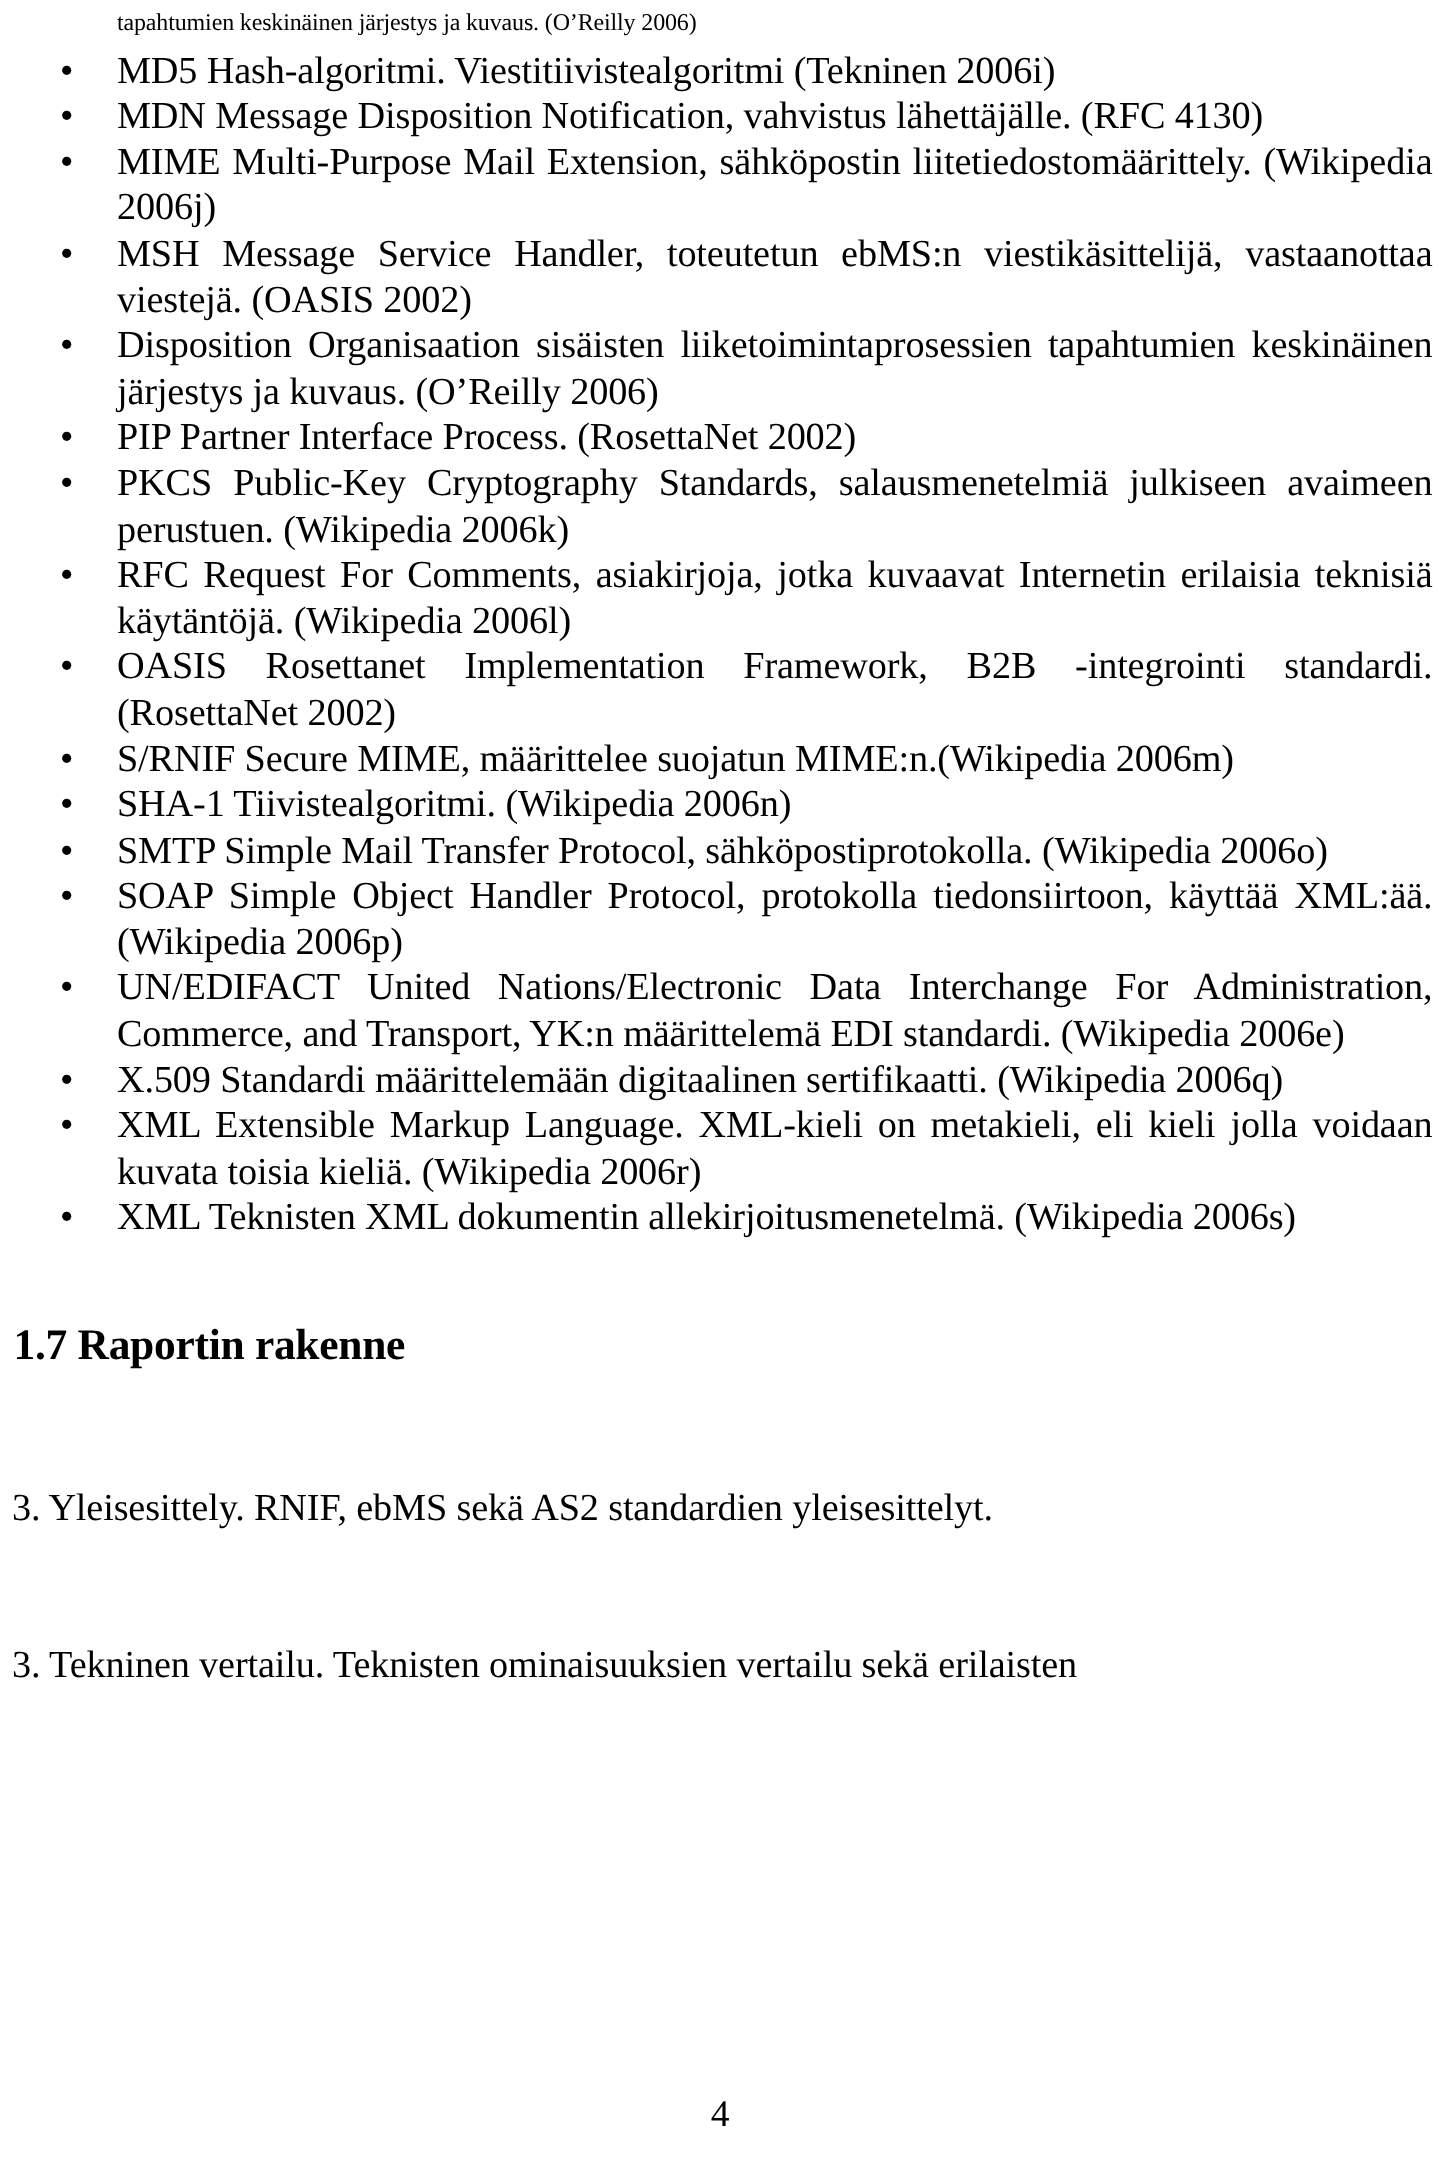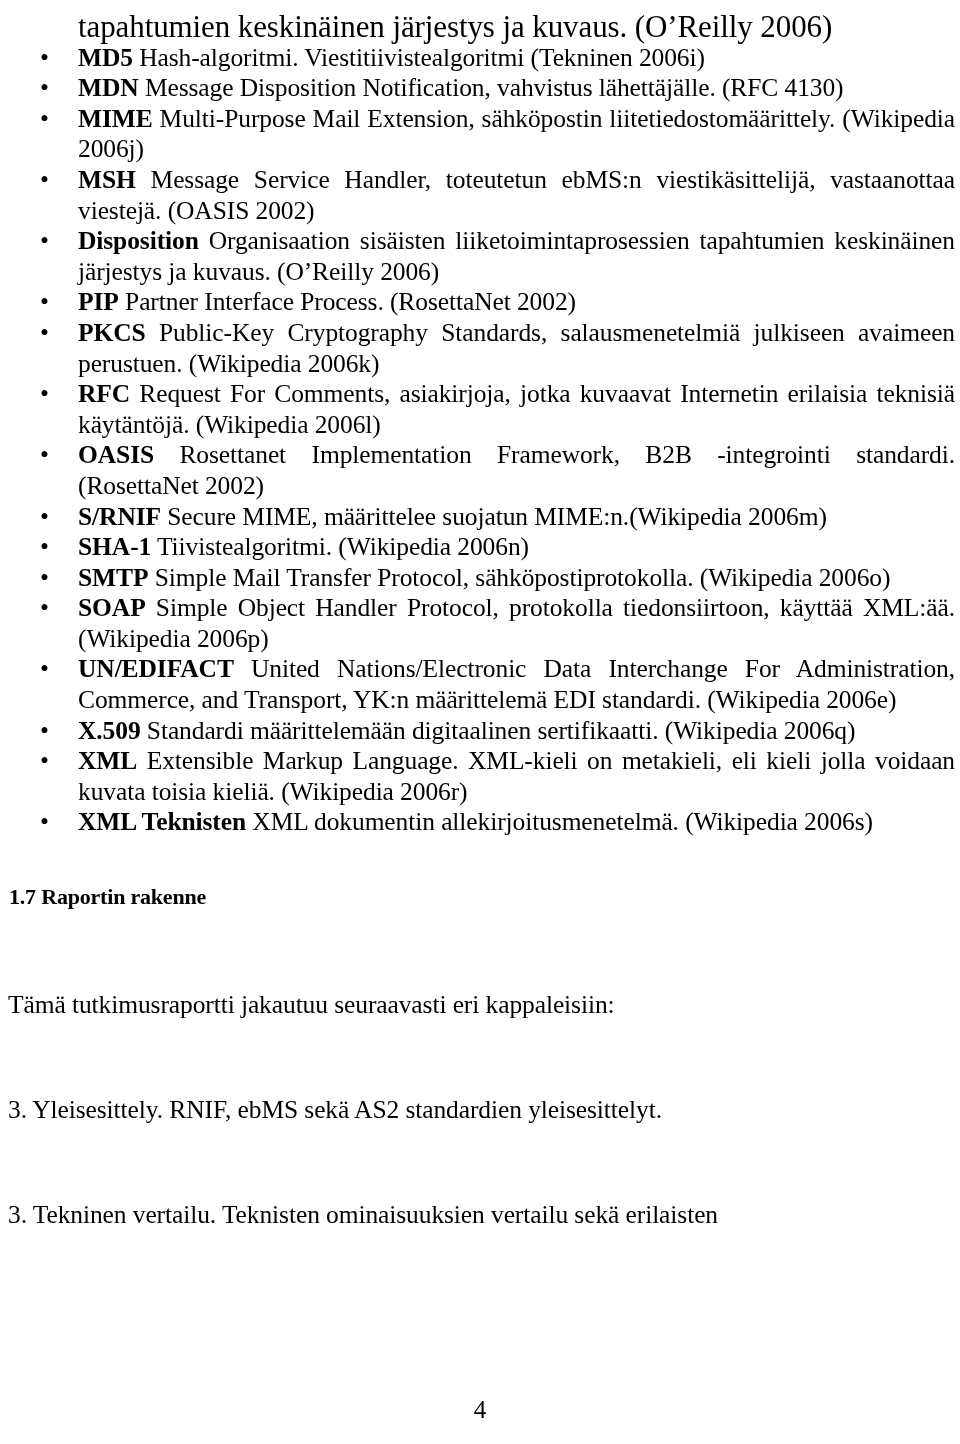--- a/index.html
+++ b/index.html
@@ -27,22 +27,22 @@
   .glossary {
     position: absolute;
     left: 0;
     top: 0;
     width: 960px;
   }
 
   
   .orphan-line {
     margin: 0;
-    padding: 12px 5px 0 78px;
-    font-size: 31px;
+    padding: 1px 5px 0 78px;
+    font-size: 16px;
     line-height: 30.6px;
     text-align: justify;
     text-align-last: left;
     letter-spacing: -0.1px;
   }
 
   ul.gloss-list {
     list-style: none;
     margin: 0;
     padding: 0;
@@ -63,30 +63,30 @@
     position: absolute;
     left: 40px;
     top: 0;
     width: 14px;
     font-size: 25.5px;
     line-height: 30.6px;
     text-align: left;
   }
 
   .term {
-    font-weight: bold;
+    font-weight: normal;
   }
 
   
   .section-heading {
     position: absolute;
     left: 9px;
     top: 878px;
     margin: 0;
-    font-size: 22px;
+    font-size: 29px;
     line-height: 38px;
     font-weight: bold;
     letter-spacing: -0.2px;
     white-space: nowrap;
   }
 
   
   .body-block {
     position: absolute;
     left: 8px;
@@ -177,20 +177,19 @@
       </li>
       <li>
         <span class="bullet">•</span><span class="term">XML Teknisten</span><span> XML dokumentin allekirjoitusmenetelmä. (Wikipedia 2006s)</span>
       </li>
     </ul>
   </div>
 
   <h2 class="section-heading">1.7 Raportin rakenne</h2>
 
   <div class="body-block">
-    <p class="body-para">Tämä tutkimusraportti jakautuu seuraavasti eri kappaleisiin:</p>
     <p class="body-para">3. Yleisesittely. RNIF, ebMS sekä AS2 standardien yleisesittelyt.</p>
     <p class="body-para no-gap">3. Tekninen vertailu. Teknisten ominaisuuksien vertailu sekä erilaisten</p>
   </div>
 
   <div class="page-number">4</div>
 
 </div>
 
 </body></html>

